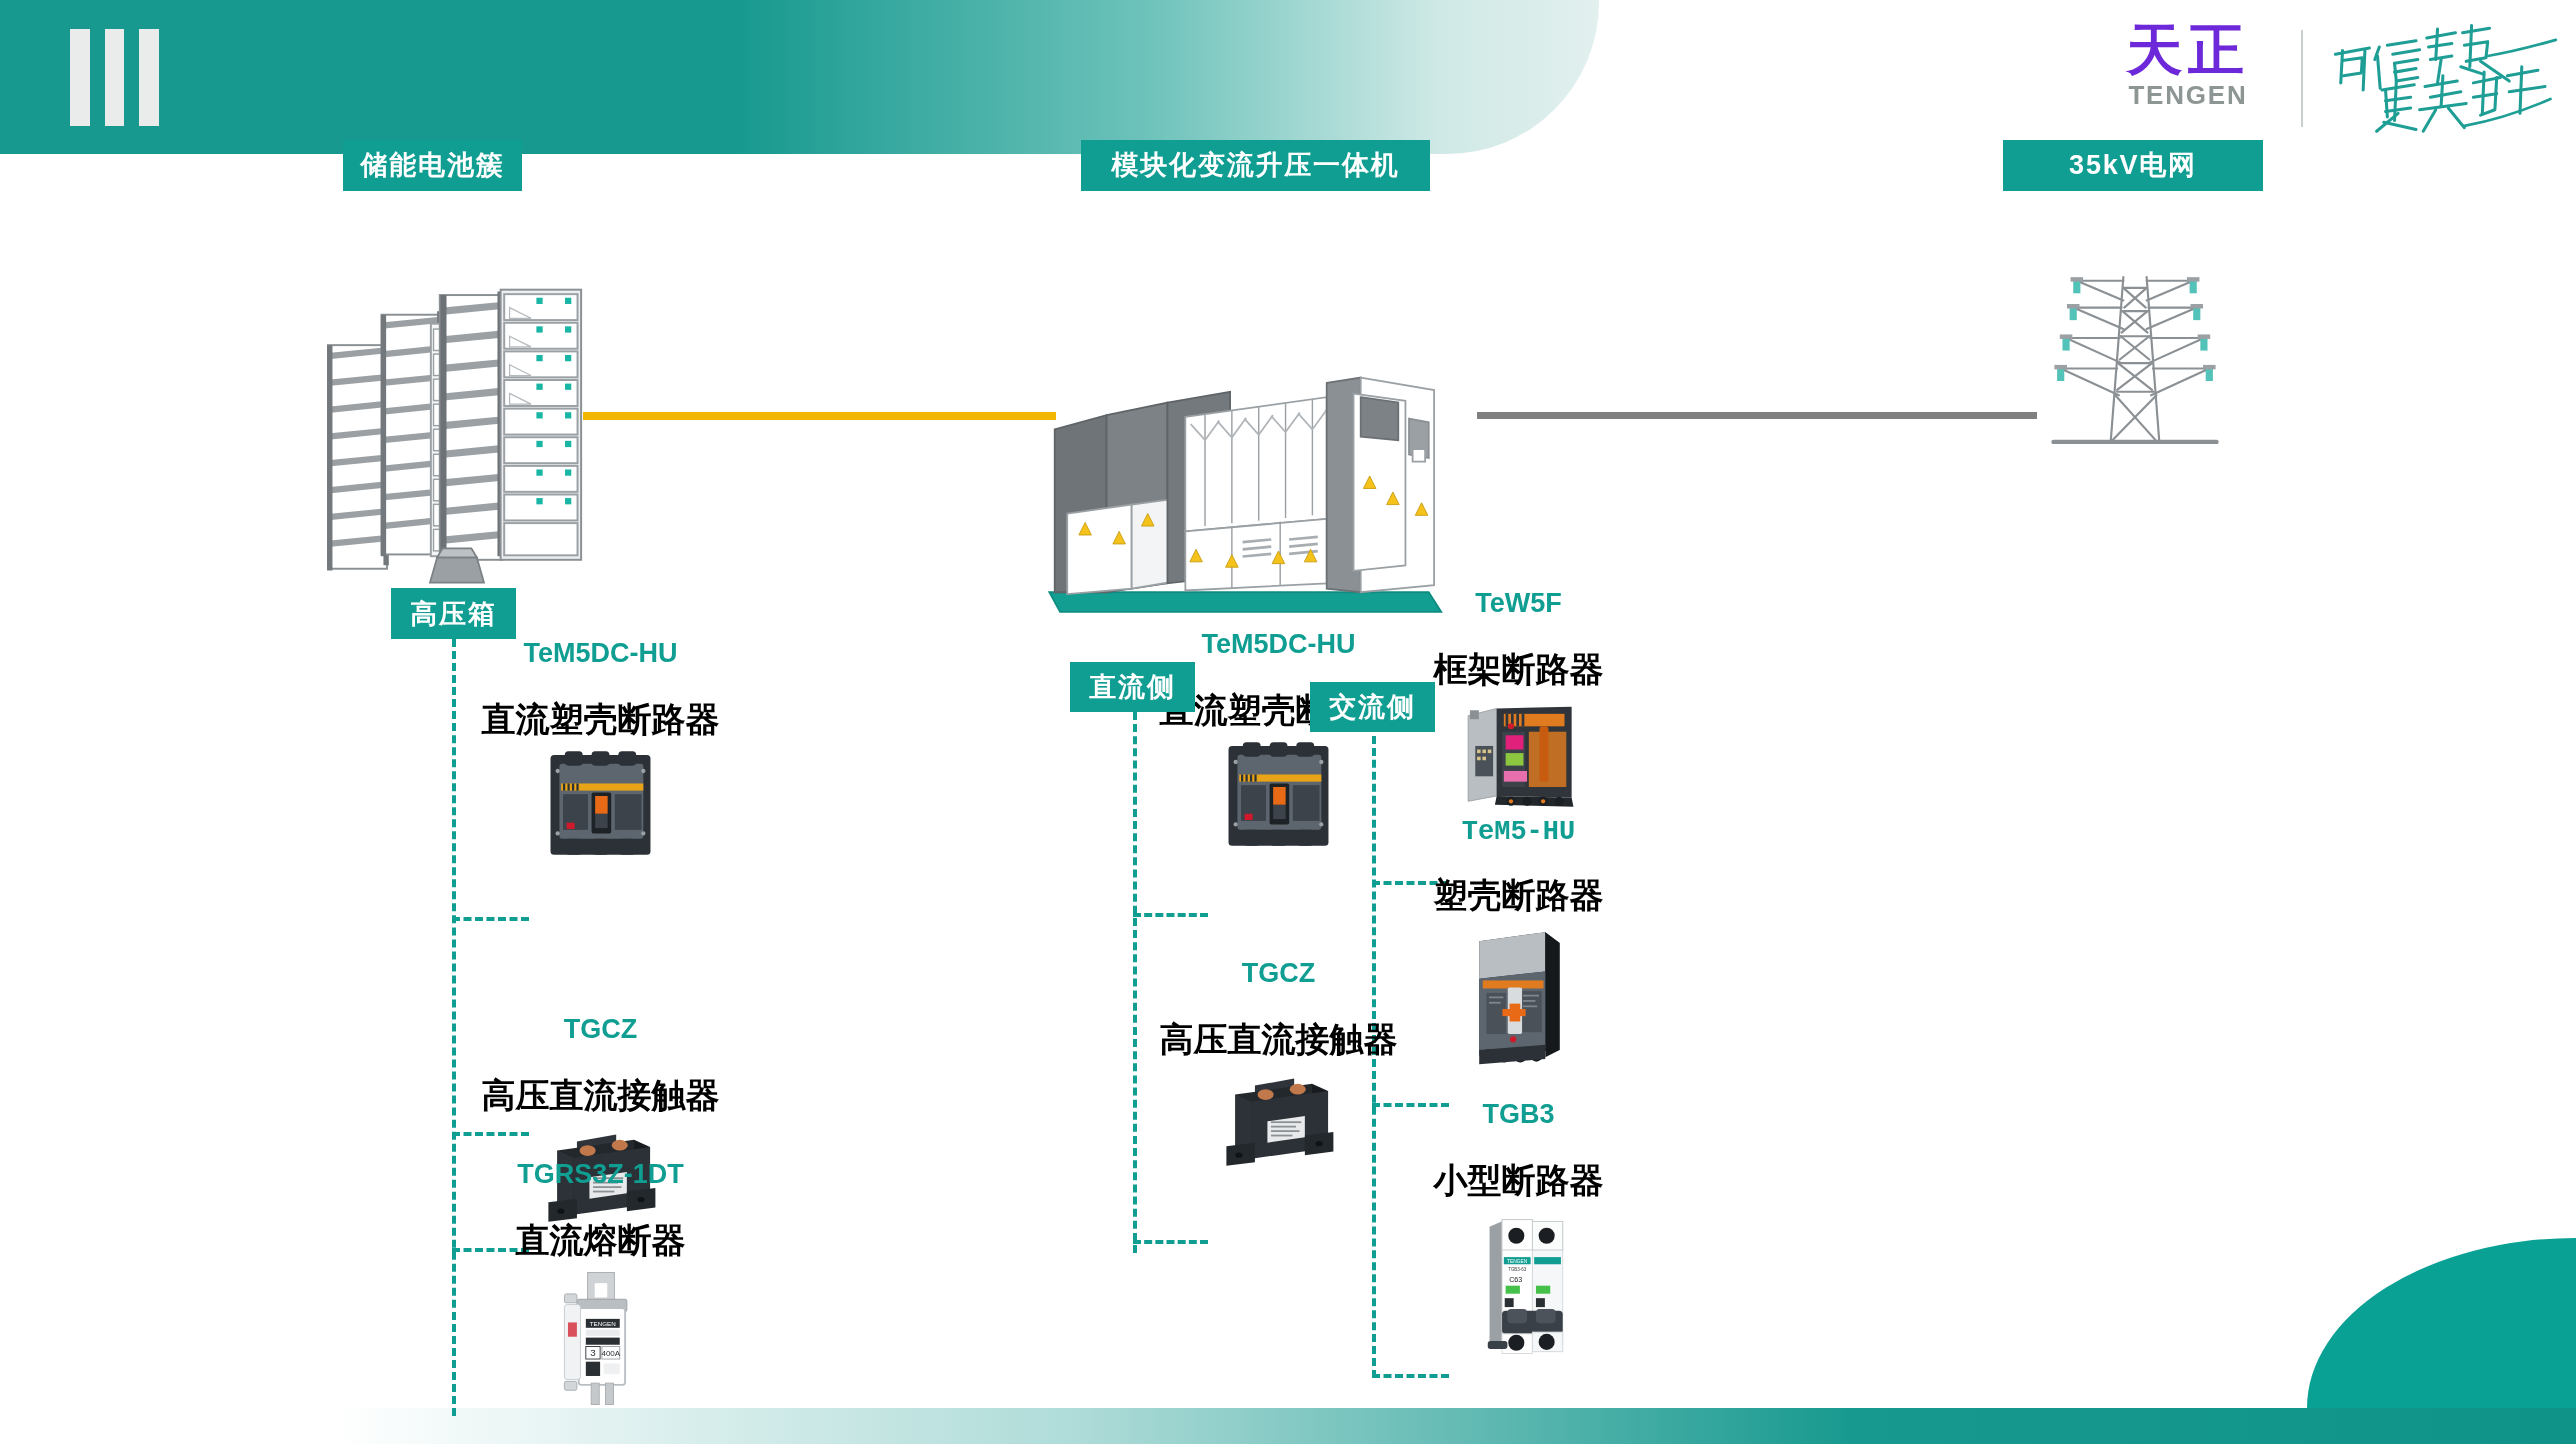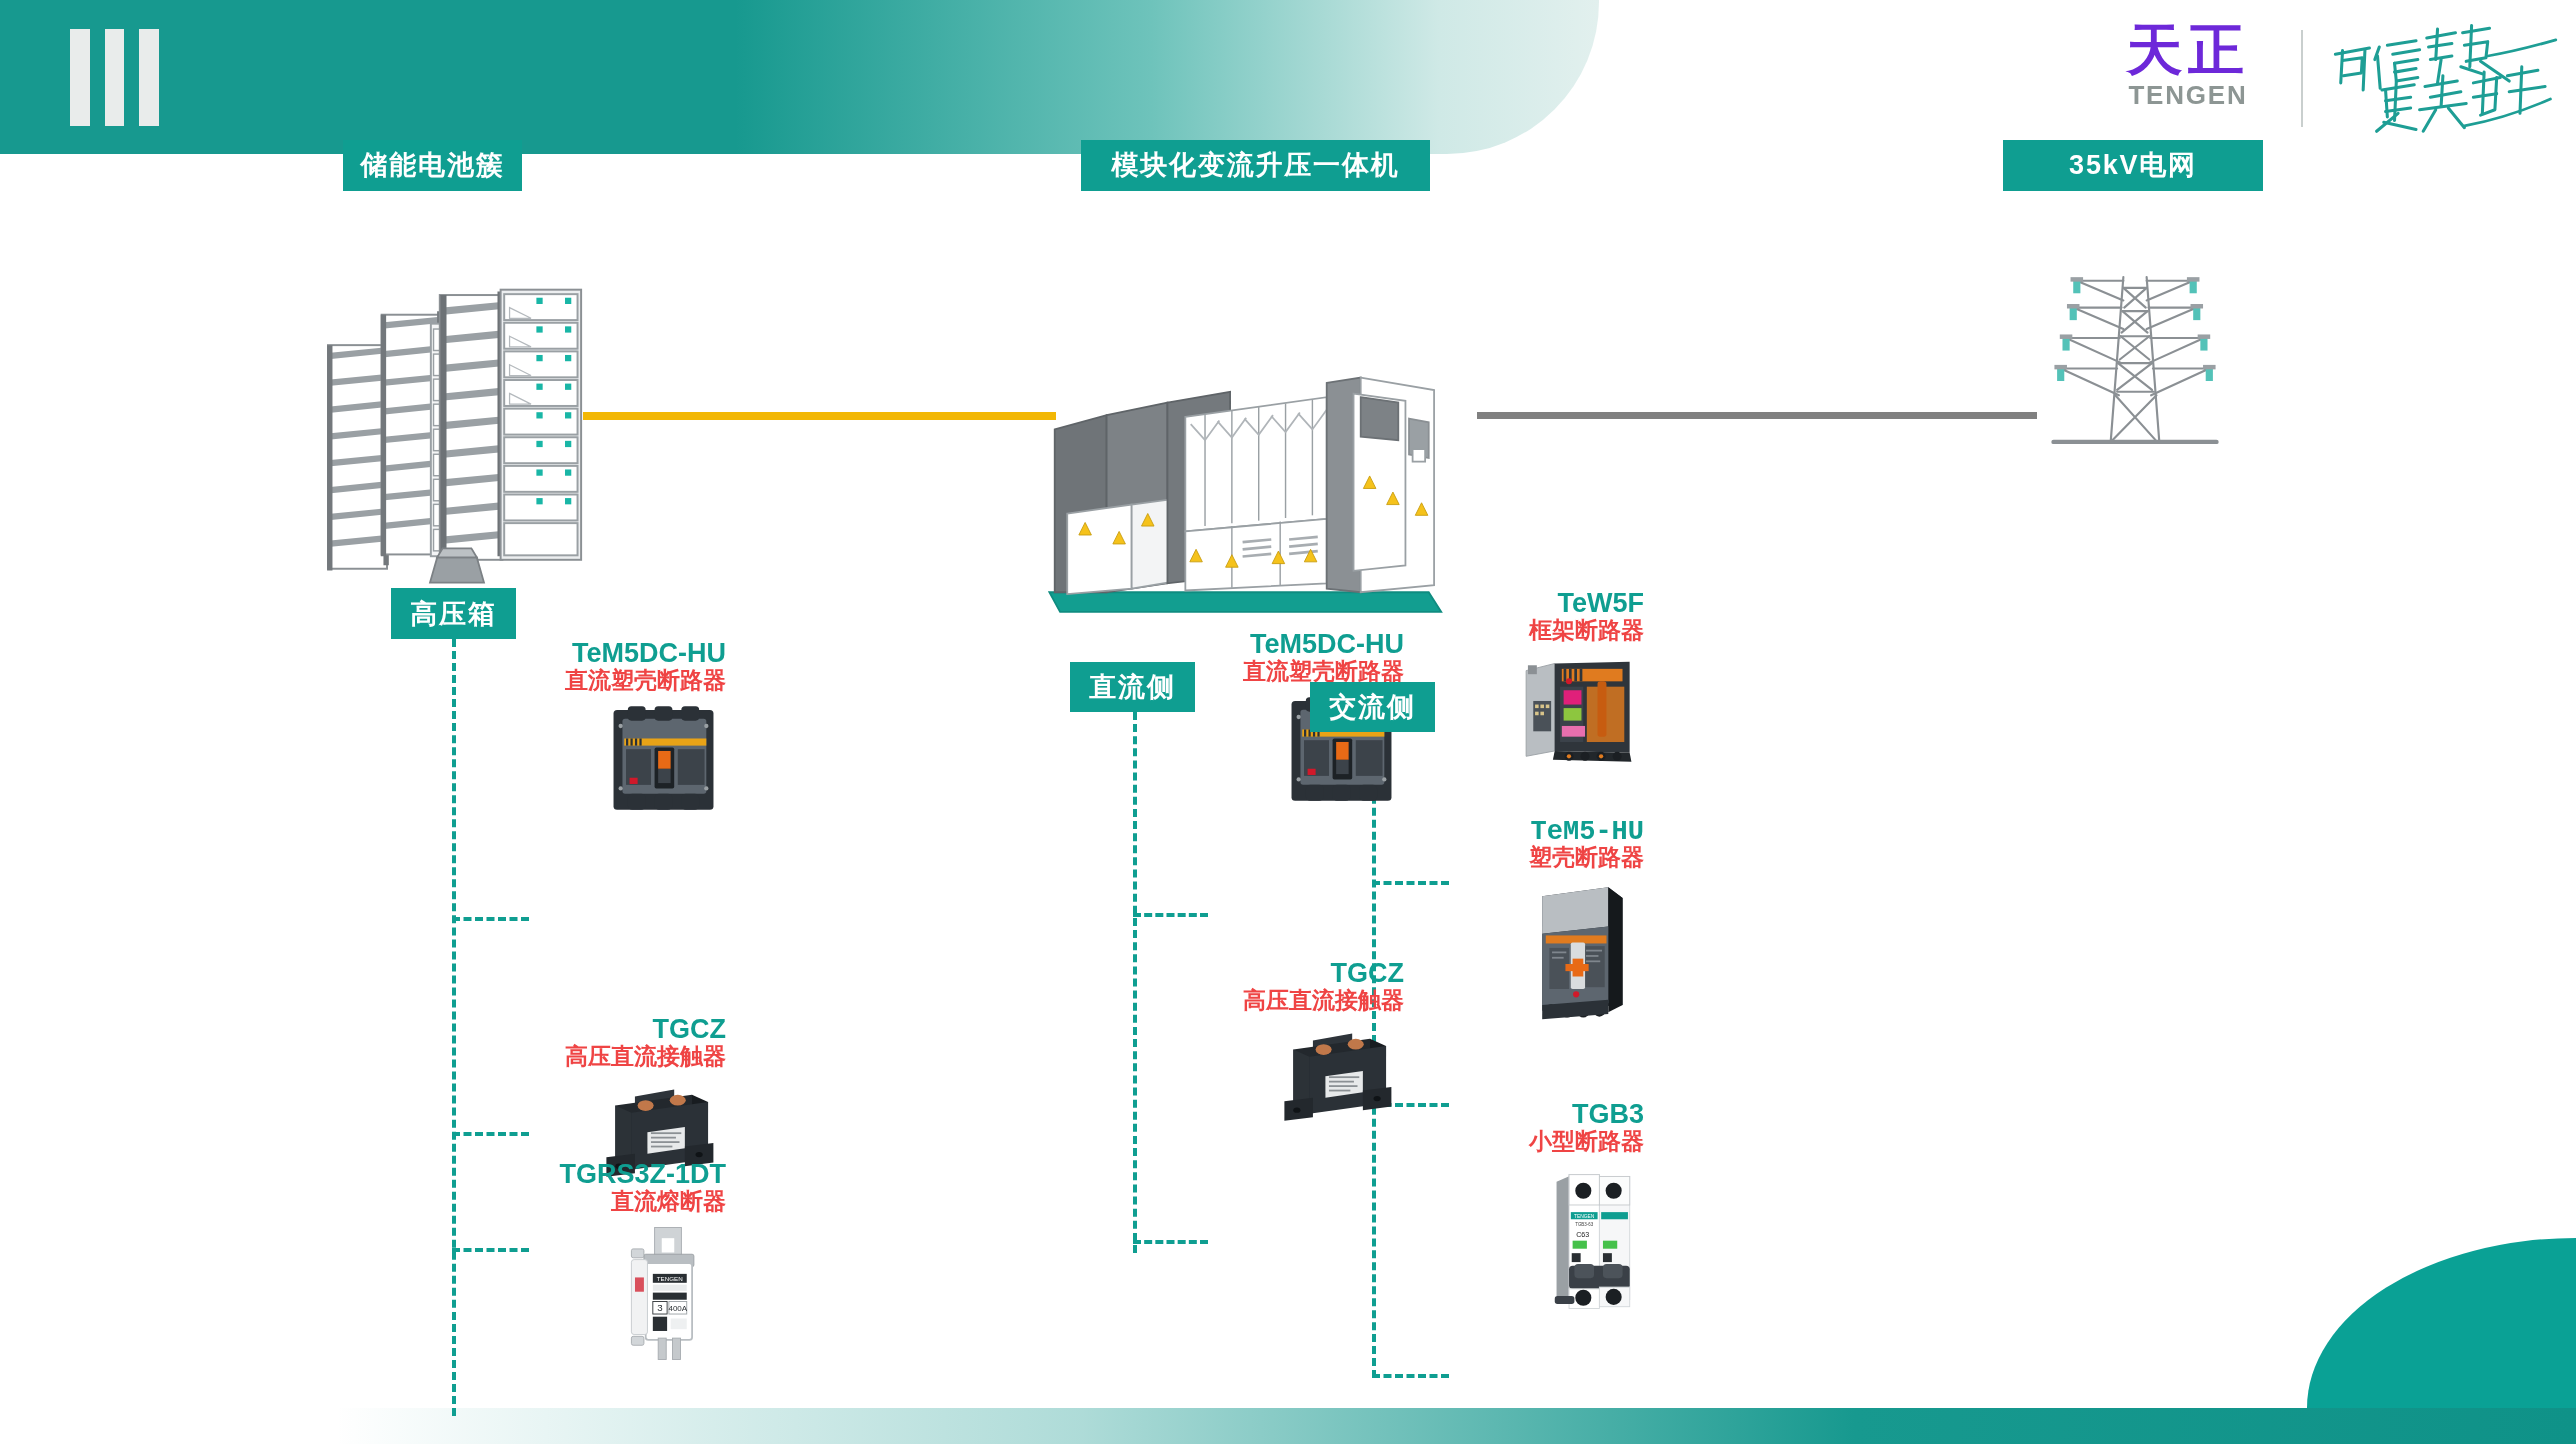--- a/index.html
+++ b/index.html
@@ -77,28 +77,29 @@
     display:flex; align-items:center; justify-content:center;
     white-space:nowrap; z-index:6;
   }
 
   
   .hline{ position:absolute; z-index:4; }
   .vdash{ position:absolute; border-left:4.5px dashed #0f9e91; z-index:4; }
   .hdash{ position:absolute; border-top:4.5px dashed #0f9e91; z-index:4; }
 
   
-  .device{ position:absolute; text-align:right; z-index:5; }
+  .device{ position:absolute; text-align:center; z-index:5; }
   .device .model{
     color:#0f9e91; font-size:27px; font-weight:bold; line-height:1.12;
     white-space:nowrap;
   }
   .device .desc{
-    color:#ef4444; font-size:23px; font-weight:bold; line-height:1.12;
+    color:#000000; font-size:34px; font-weight:bold; line-height:1.12;
     white-space:nowrap;
+    margin-top:32px;
   }
   .device .pic{ margin:7.2px auto 0; }
 
   
   .art{ position:absolute; z-index:3; }
 </style>
 </head>
 <body>
 
 <div id="header">

